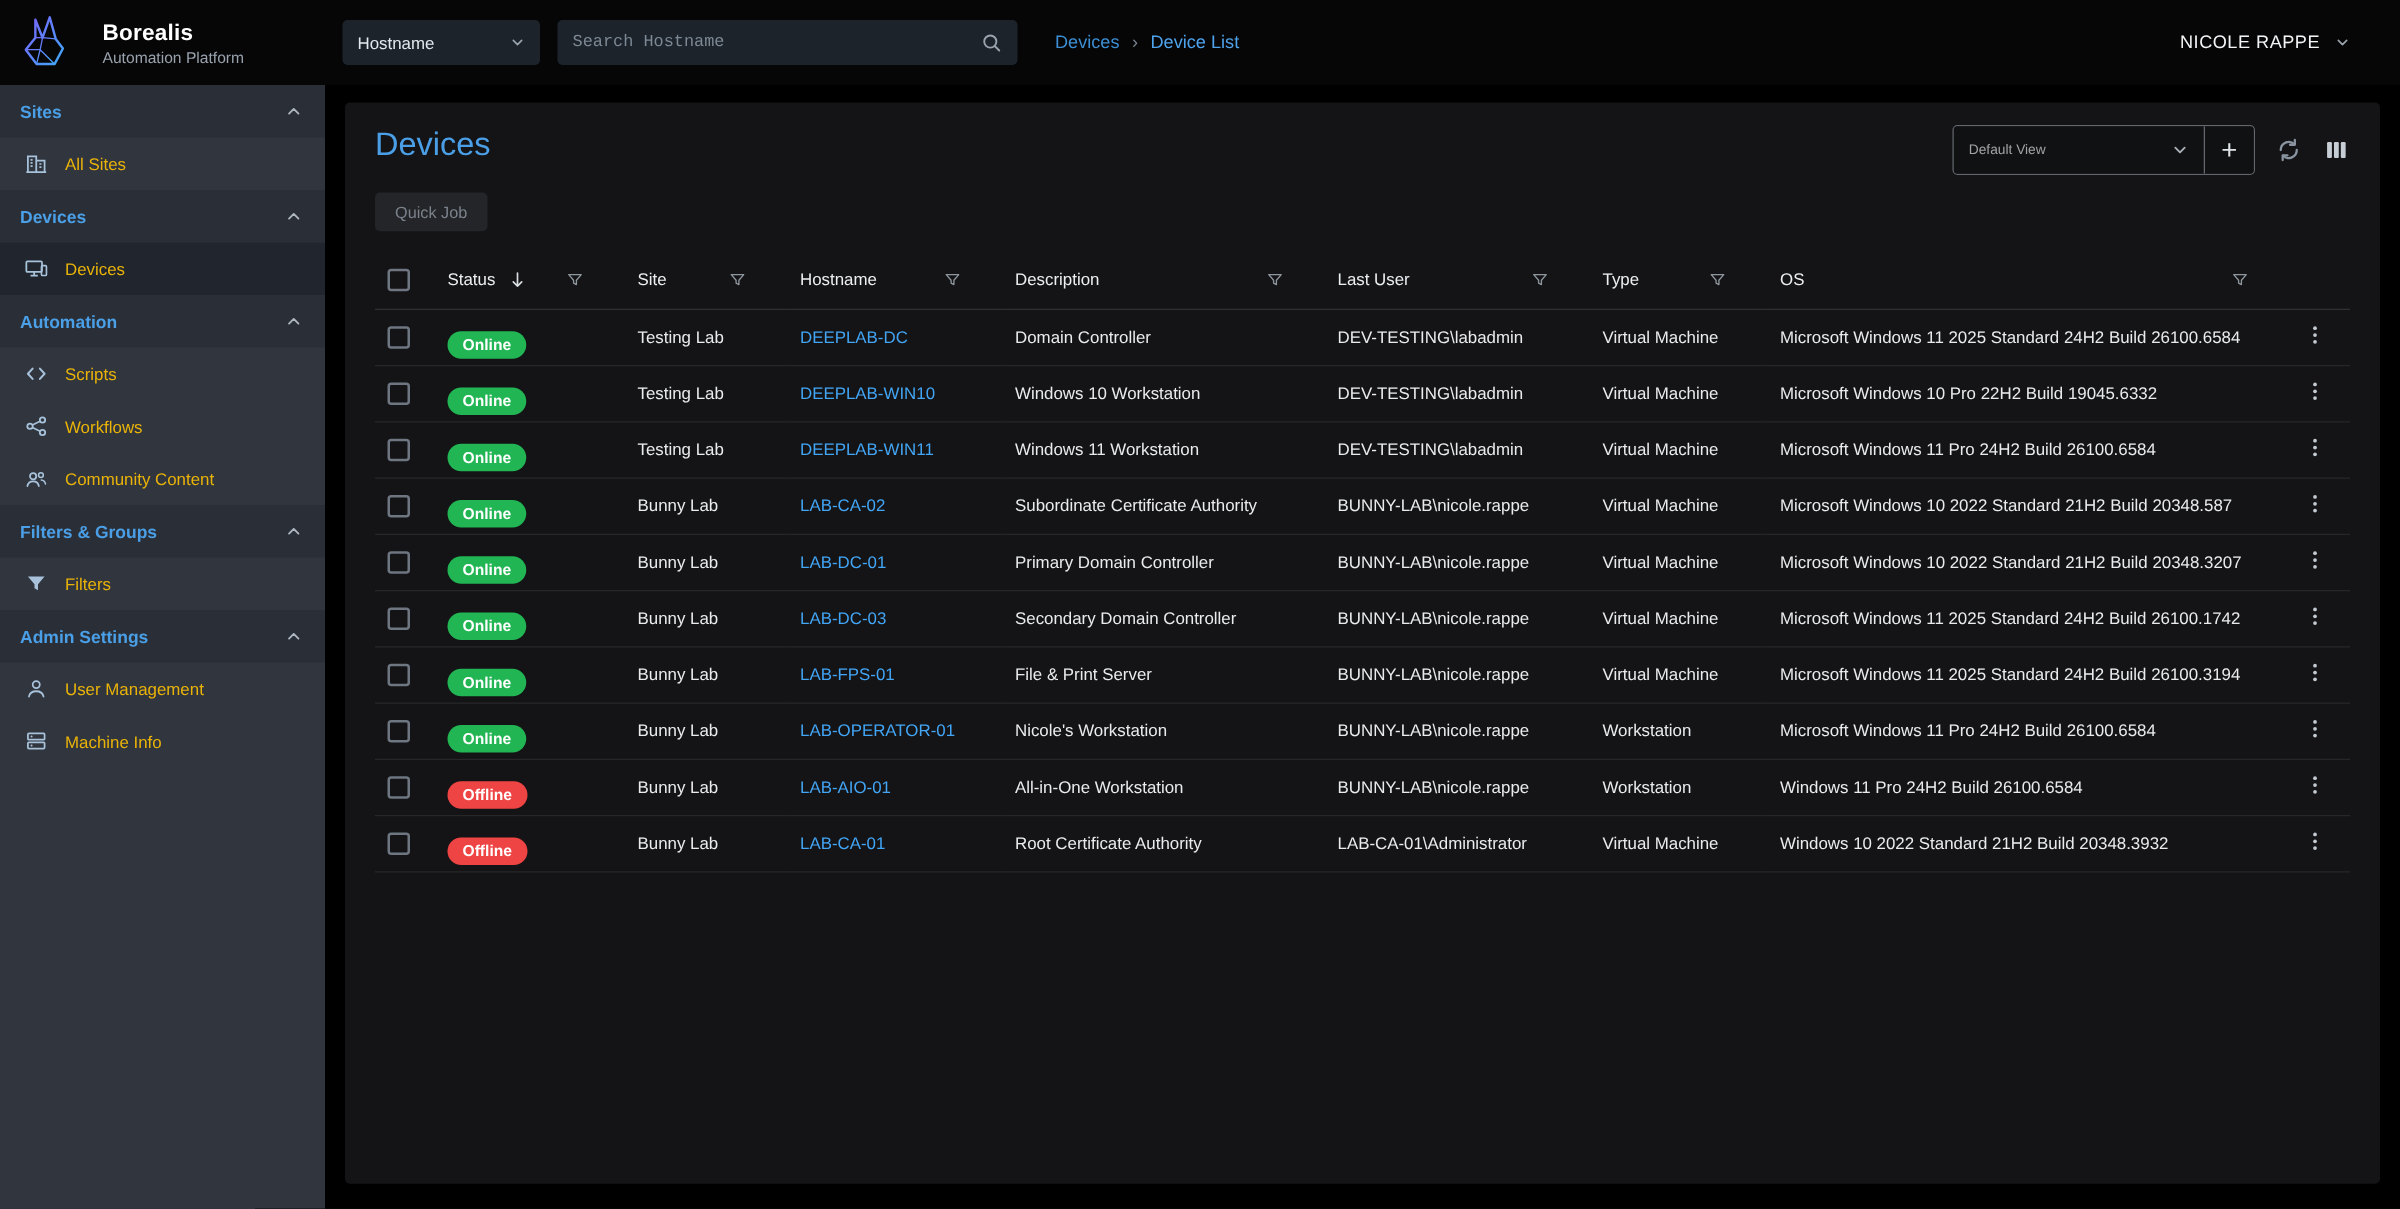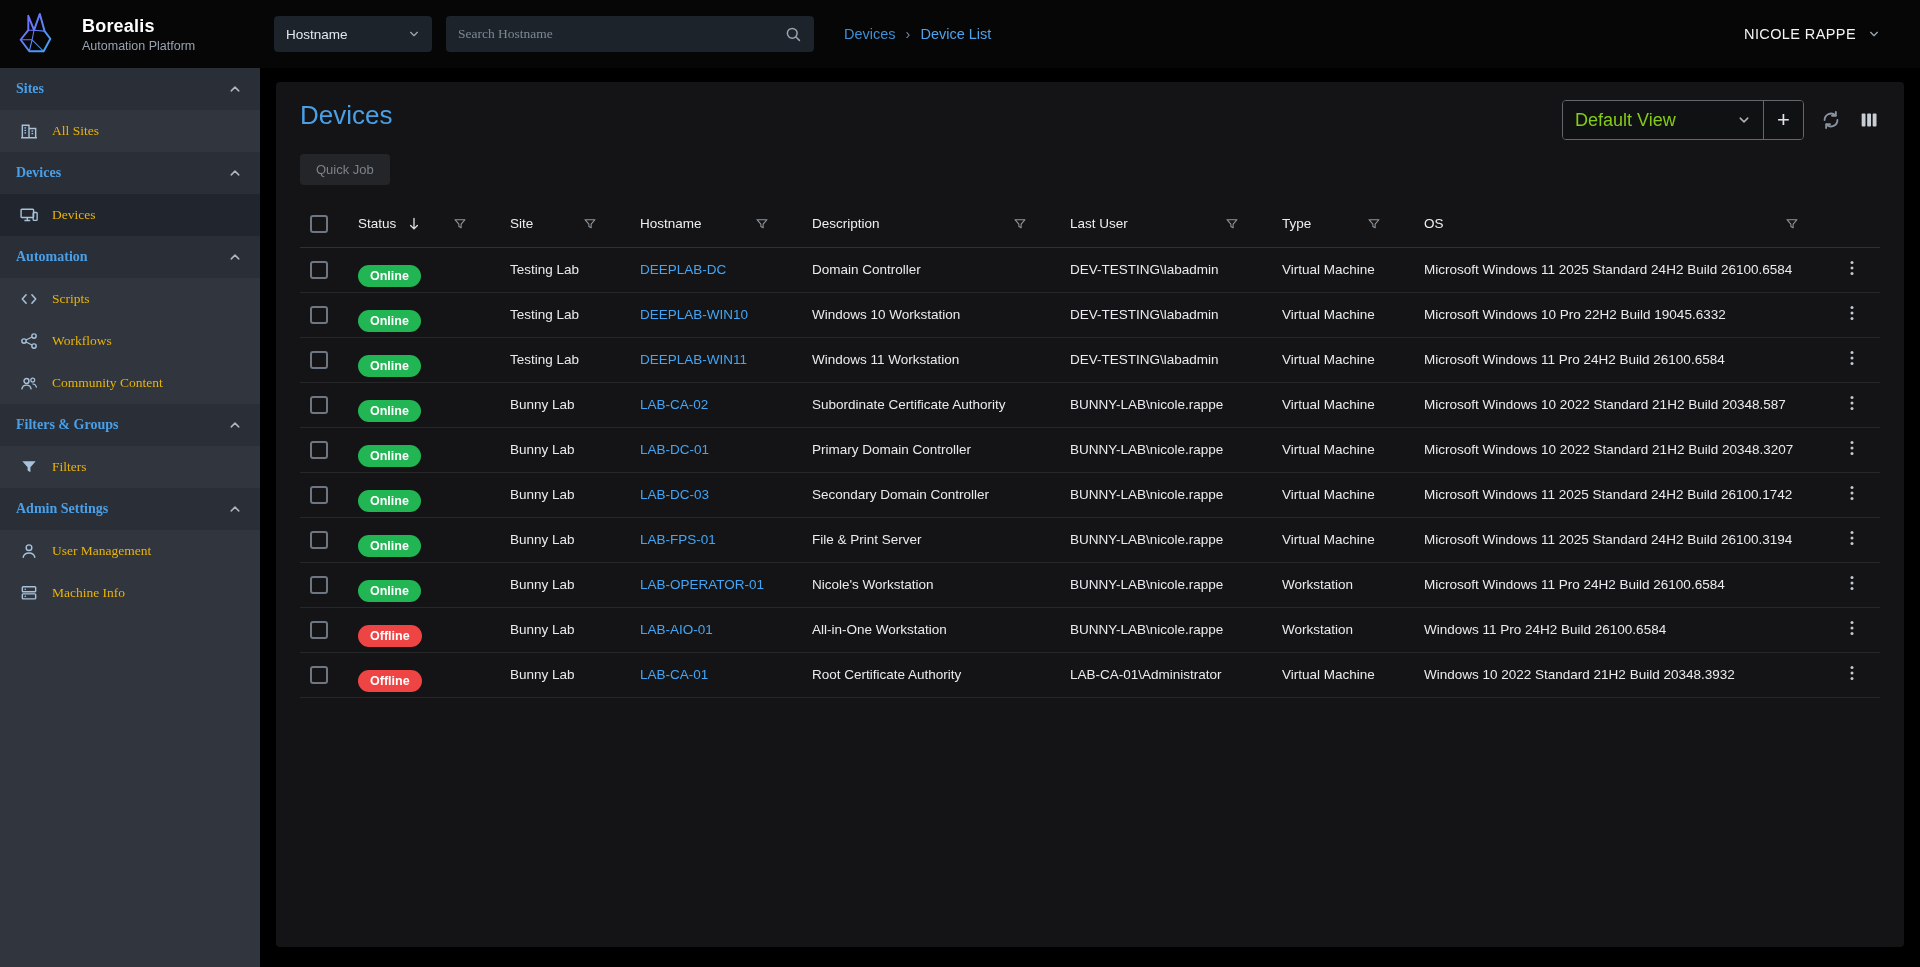--- a/index.html
+++ b/index.html
@@ -29,40 +29,40 @@
     display: flex; align-items: center; justify-content: space-between;
     padding: 0 10px 0 12px; font-size: 13.5px; color: #e3e8ee; cursor: pointer;
   }
   .top-select .icon, .user-menu .icon { color: #9aa4ae; }
   .search-box {
     margin-left: 14px; width: 368px; height: 36px; background: #1c232b; border-radius: 4px;
     display: flex; align-items: center; padding: 0 12px;
   }
   .search-box input {
     flex: 1; background: transparent; border: none; outline: none;
-    color: #dfe5eb; font-size: 13.5px; font-family: Liberation Serif, serif;
+    color: #dfe5eb; font-size: 13.5px; font-family: Liberation Mono, monospace;
   }
   .search-box input::placeholder { color: #7c8894; }
   .search-ic { color: #9aa4ae; }
 
   .breadcrumb { margin-left: 30px; font-size: 14.5px; display: flex; gap: 10px; align-items: center; }
   .crumb { color: #3d8fd4; cursor: pointer; }
   .crumb.current { color: #4da3ec; }
   .crumb-sep { color: #7c8894; }
 
   .user-menu {
     margin-left: auto; margin-right: 38px; display: flex; align-items: center; gap: 10px;
     font-size: 14.5px; color: #f2f4f6; letter-spacing: .4px; cursor: pointer;
   }
 
   
   .layout { display: flex; height: calc(100% - 68px); }
 
   
-  .sidebar { width: 260px; flex: 0 0 260px; background: #30353e; overflow: hidden; font-family: Liberation Serif, serif; }
+  .sidebar { width: 260px; flex: 0 0 260px; background: #30353e; overflow: hidden; }
   .side-section-header {
     height: 42px; display: flex; align-items: center; justify-content: space-between;
     padding: 0 16px; color: #4a9fe6; font-size: 14px; font-weight: bold;
     background: #2a2f37; cursor: pointer;
   }
   .side-section-header .chev { color: #aeb6bf; width: 18px; height: 18px; }
   .nav-item {
     height: 42px; display: flex; align-items: center; gap: 13px;
     padding: 0 16px 0 19px; font-size: 13.5px; color: #eab308; cursor: pointer;
   }
@@ -75,21 +75,21 @@
   .panel {
     width: 100%; height: 100%; background: #141416; border-radius: 4px;
     padding: 18px 24px; display: flex; flex-direction: column; overflow: hidden;
   }
   .panel-top { display: flex; align-items: flex-start; justify-content: space-between; }
   .page-title { color: #4a9fe6; font-size: 26px; font-weight: 500; }
   .view-controls { display: flex; align-items: center; gap: 16px; }
   .view-group { display: flex; border: 1px solid #63686e; border-radius: 4px; overflow: hidden; }
   .view-select {
     min-width: 200px; height: 38px; display: flex; align-items: center; justify-content: space-between;
-    padding: 0 10px 0 12px; font-size: 18px; color: #84cc16; background: #101113; cursor: pointer; gap: 16px;
+    padding: 0 10px 0 12px; font-size: 11px; color: #a3a3a3; background: #101113; cursor: pointer; gap: 16px;
   }
   .view-select .icon { color: #aab2ba; }
   .add-view-btn {
     width: 40px; height: 38px; border-left: 1px solid #63686e; background: #101113;
     display: flex; align-items: center; justify-content: center;
     font-size: 22px; color: #dfe4e9; cursor: pointer; font-weight: 300;
   }
   .icon-btn { cursor: pointer; }
   .refresh-btn { color: #8a94a0; }
   .cols-btn { color: #c7cdd4; }

